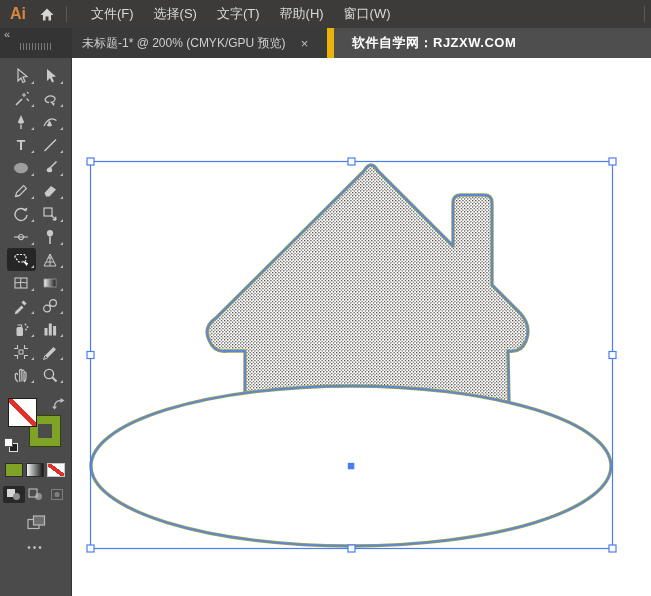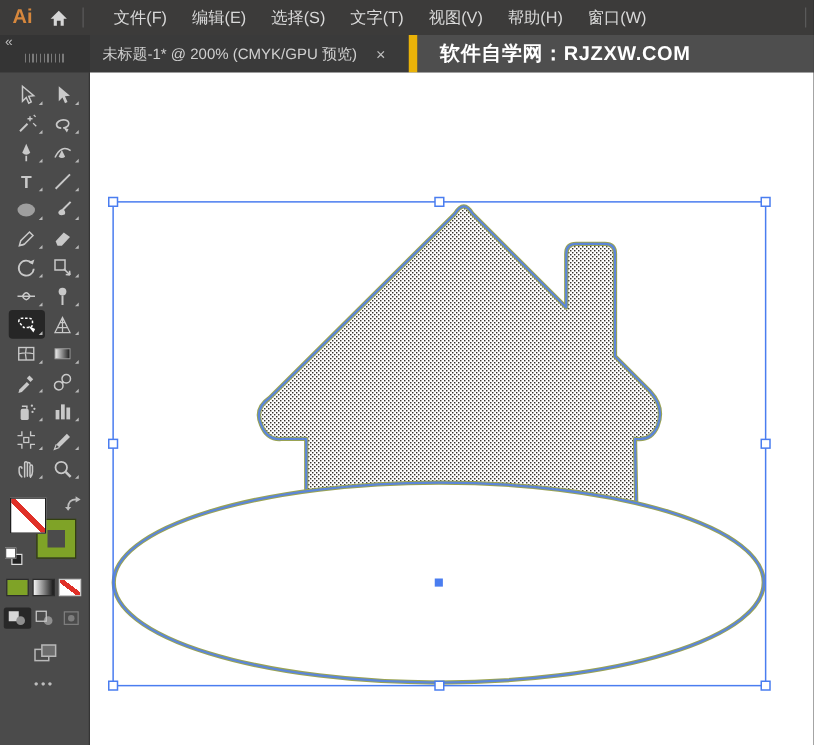--- a/index.html
+++ b/index.html
@@ -19,21 +19,21 @@
   .tabstrip{position:absolute;left:0;top:28px;width:651px;height:30px;background:#4e4e4e;display:flex;}
   .panel-head{width:72px;height:30px;background:#343434;position:relative;flex:none;}
   .collapse{position:absolute;left:4px;top:0px;color:#bdbdbd;font-size:11px;line-height:12px;}
   .grip{position:absolute;left:20px;top:15px;width:32px;height:7px;
         background:repeating-linear-gradient(90deg,#7a7a7a 0 1px,transparent 1px 3px);}
   .tab{width:255px;height:30px;background:#3a3a3a;border-right:7px solid #eab308;flex:none;
        display:flex;align-items:center;color:#cfcfcf;font-size:12px;}
   .tab-title{padding-left:10px;white-space:nowrap;}
   .tab-close{margin-left:10px;color:#bfbfbf;font-size:13px;width:18px;text-align:center;cursor:default;}
   .strip-rest{flex:1;display:flex;align-items:center;background:#4e4e4e;}
-  .site{color:#ffffff;font-size:16px;font-weight:bold;padding-left:18px;letter-spacing:.5px;}
+  .site{color:#ffffff;font-size:13px;font-weight:bold;padding-left:18px;letter-spacing:.5px;}
   
   .toolbar{position:absolute;left:0;top:58px;width:72px;height:538px;background:#4b4b4b;
            border-right:1px solid #353535;box-sizing:border-box;}
   .tools{width:58px;margin:6px auto 0;display:grid;grid-template-columns:29px 29px;grid-auto-rows:23px;}
   .tool{position:relative;display:flex;align-items:center;justify-content:center;}
   .tool::after{content:"";position:absolute;right:2px;bottom:3px;width:0;height:0;
                border-right:3px solid #b9b9b9;border-top:3px solid transparent;}
   .tool.sel{background:#262626;border-radius:3px;}
   .tglyph{color:#c9c9c9;font-size:14px;font-weight:bold;line-height:14px;}
   
@@ -71,24 +71,22 @@
   <div class="menubar">
     <span class="ai-logo">Ai</span>
     <span class="home">
       <svg width="16" height="15" viewBox="0 0 16 15">
           <path d="M1.5 8 L8 1.5 L14.5 8 H12 V13.5 H9.5 V9.5 H6.5 V13.5 H4 V8 Z" fill="#d6d6d6"></path>
         </svg>
     </span>
     <span class="vdiv"></span>
     <nav class="menu-items">
       <span class="menu-item">文件(F)</span>
-      <span class="menu-item">编辑(E)</span>
       <span class="menu-item">选择(S)</span>
       <span class="menu-item">文字(T)</span>
-      <span class="menu-item">视图(V)</span>
       <span class="menu-item">帮助(H)</span>
       <span class="menu-item">窗口(W)</span>
     </nav>
     <span class="mb-spacer"></span>
     <span class="vdiv"></span>
 
   </div>
 
   <div class="tabstrip">
     <div class="panel-head">

